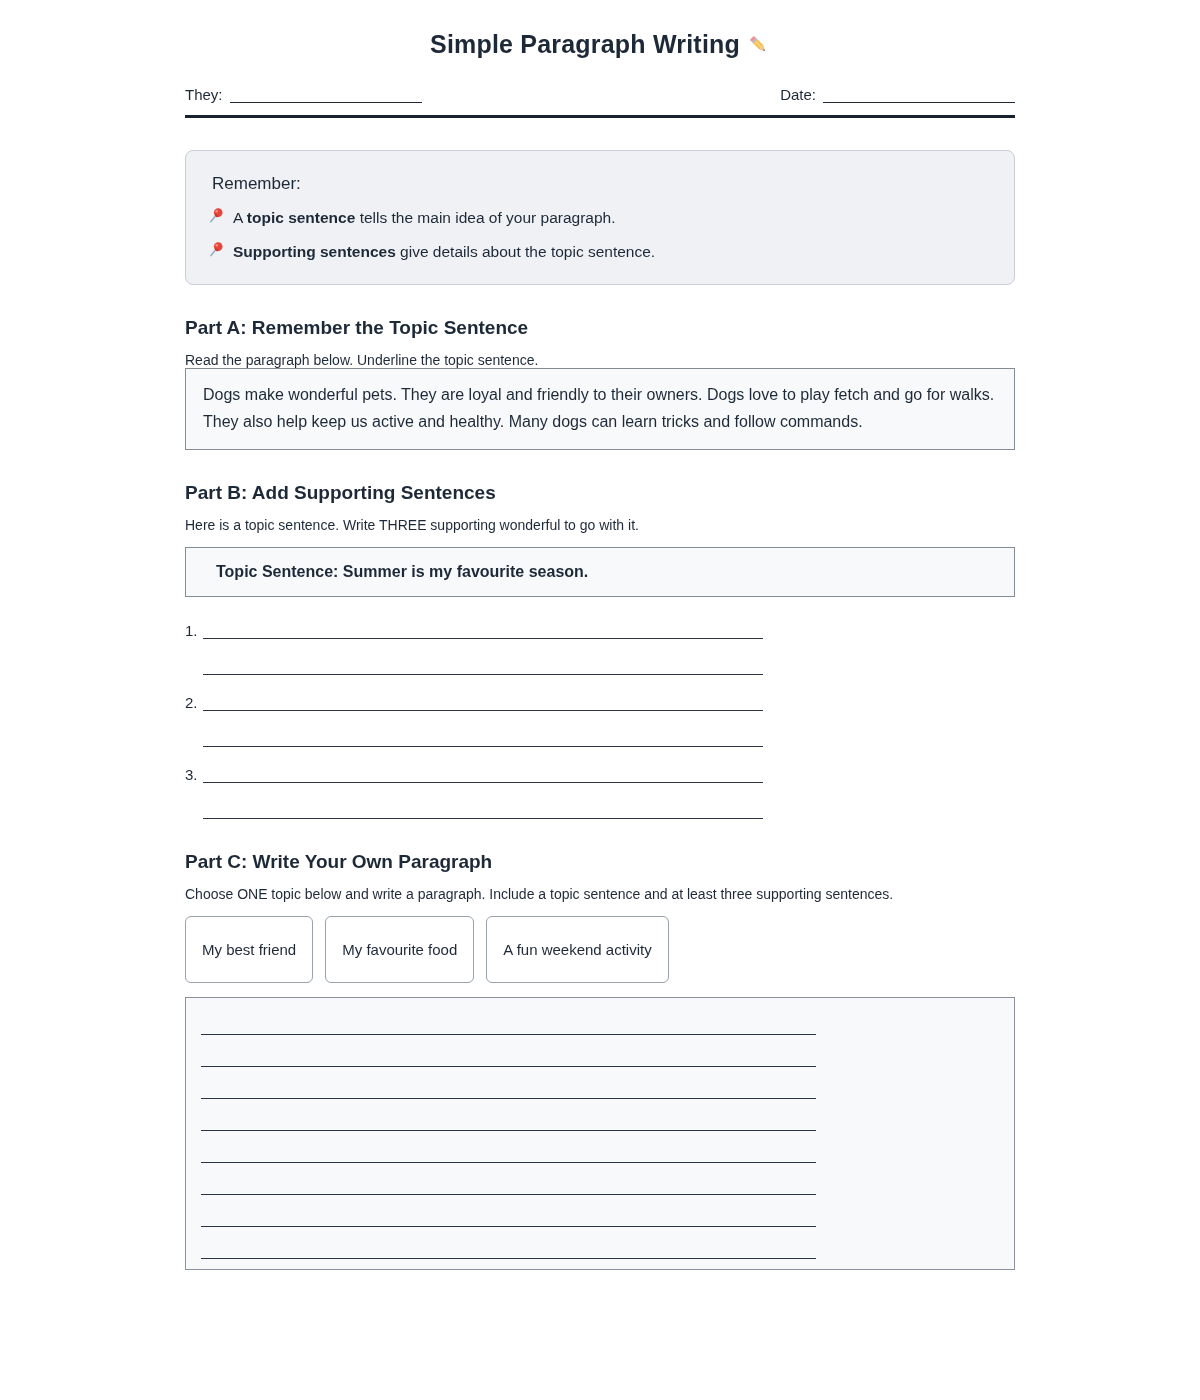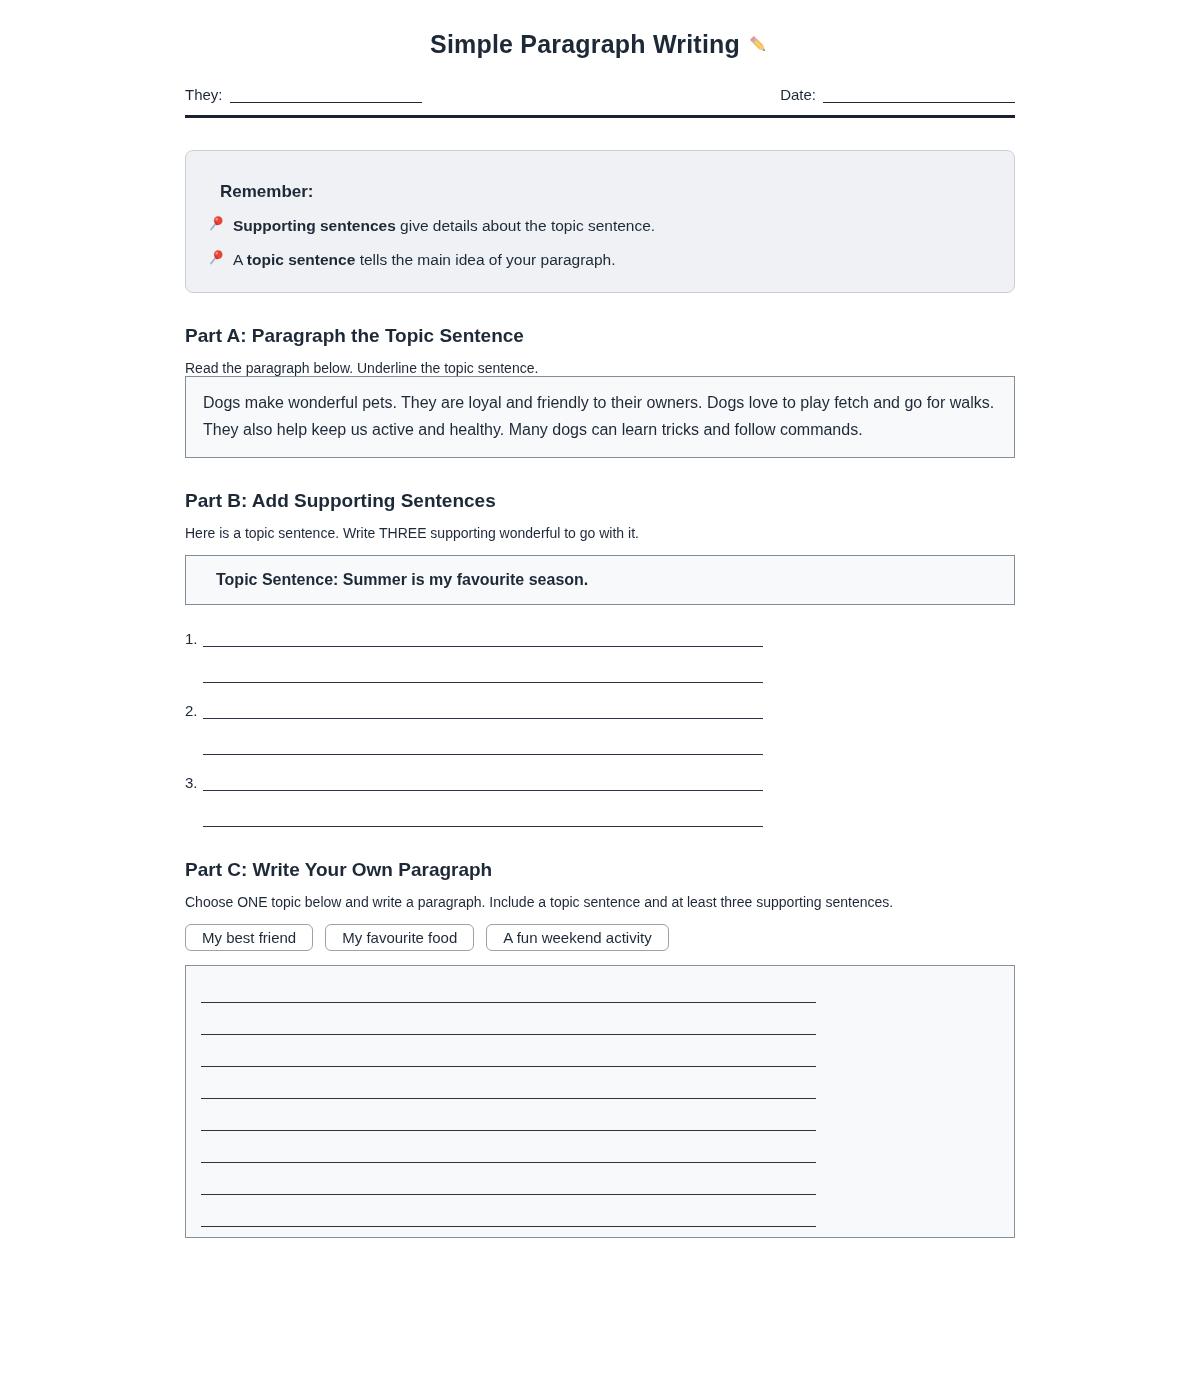--- a/index.html
+++ b/index.html
@@ -34,21 +34,21 @@
   }
 
   
   .remember-box {
     margin-top: 32px;
     background: #eff1f4;
     border: 1px solid #c9ced6;
     border-radius: 8px;
     padding: 19px 22px 22px 22px;
   }
-  .remember-heading { margin: 12px; font-size: 17px; font-weight: bold; }
+  .remember-heading { margin: 4px; font-size: 17px; font-weight: normal; }
   .remember-item {
     margin-top: 13px; font-size: 15.5px;
     display: flex; align-items: center; gap: 8px;
   }
   .remember-item .txt b { font-weight: bold; }
 
   
   .part-heading { margin: 32px 0 0 0; font-size: 19px; font-weight: bold; }
   .instruction { margin: 13px 0 0 0; font-size: 14px; }
 
@@ -76,21 +76,21 @@
     border-bottom: 1.5px solid #2b3545;
   }
   .b-row.cont { padding-left: 18px; }
 
   
   .topic-chips { margin-top: 14px; display: flex; gap: 12px; }
   .chip {
     background: #ffffff;
     border: 1px solid #9aa2ac;
     border-radius: 6px;
-    padding: 4px 16px;
+    padding: 24px 16px;
     font-size: 15px; color: #1e2938;
     font-family: "Liberation Sans", sans-serif;
     cursor: pointer;
   }
   .writing-box {
     margin-top: 14px;
     background: #f8f9fb;
     border: 1.5px solid #8a919c;
     padding: 5px 0 12px 15px;
     height: 273px;
@@ -129,34 +129,34 @@
 
   <div class="remember-box">
     <p class="remember-heading">Remember:</p>
     <div class="remember-item">
       <span><svg width="17" height="17" viewBox="0 0 17 17">
             <circle cx="10.2" cy="5.6" r="4.3" fill="#e8453a"></circle>
             <circle cx="8.7" cy="4.2" r="1.2" fill="#f5978f"></circle>
             <path d="M7.2 9.2 L3 14.6" stroke="#9fb0c4" stroke-width="1.7" stroke-linecap="round"></path>
             <ellipse cx="8.4" cy="8.6" rx="2.1" ry="1.1" fill="#c93a30" transform="rotate(45 8.4 8.6)"></ellipse>
           </svg></span>
-      <span class="txt"><span></span><b>Supporting sentences</b><span> give details about the topic sentence.</span></span>
+      <span class="txt"><span>A </span><b>topic sentence</b><span> tells the main idea of your paragraph.</span></span>
     </div>
     <div class="remember-item">
       <span><svg width="17" height="17" viewBox="0 0 17 17">
             <circle cx="10.2" cy="5.6" r="4.3" fill="#e8453a"></circle>
             <circle cx="8.7" cy="4.2" r="1.2" fill="#f5978f"></circle>
             <path d="M7.2 9.2 L3 14.6" stroke="#9fb0c4" stroke-width="1.7" stroke-linecap="round"></path>
             <ellipse cx="8.4" cy="8.6" rx="2.1" ry="1.1" fill="#c93a30" transform="rotate(45 8.4 8.6)"></ellipse>
           </svg></span>
-      <span class="txt"><span>A </span><b>topic sentence</b><span> tells the main idea of your paragraph.</span></span>
-    </div>
-  </div>
-
-  <h2 class="part-heading">Part A: Paragraph the Topic Sentence</h2>
+      <span class="txt"><span></span><b>Supporting sentences</b><span> give details about the topic sentence.</span></span>
+    </div>
+  </div>
+
+  <h2 class="part-heading">Part A: Remember the Topic Sentence</h2>
   <p class="instruction">Read the paragraph below. Underline the topic sentence.</p>
   <div class="para-box">
     <span>Dogs make wonderful pets. They are loyal and friendly to their owners. Dogs love to play fetch and go for walks. They also help keep us active and healthy. Many dogs can learn tricks and follow commands.</span>
   </div>
 
   <h2 class="part-heading">Part B: Add Supporting Sentences</h2>
   <p class="instruction">Here is a topic sentence. Write THREE supporting wonderful to go with it.</p>
   <div class="topic-box">
     <span>Topic Sentence: Summer is my favourite season.</span>
   </div>

